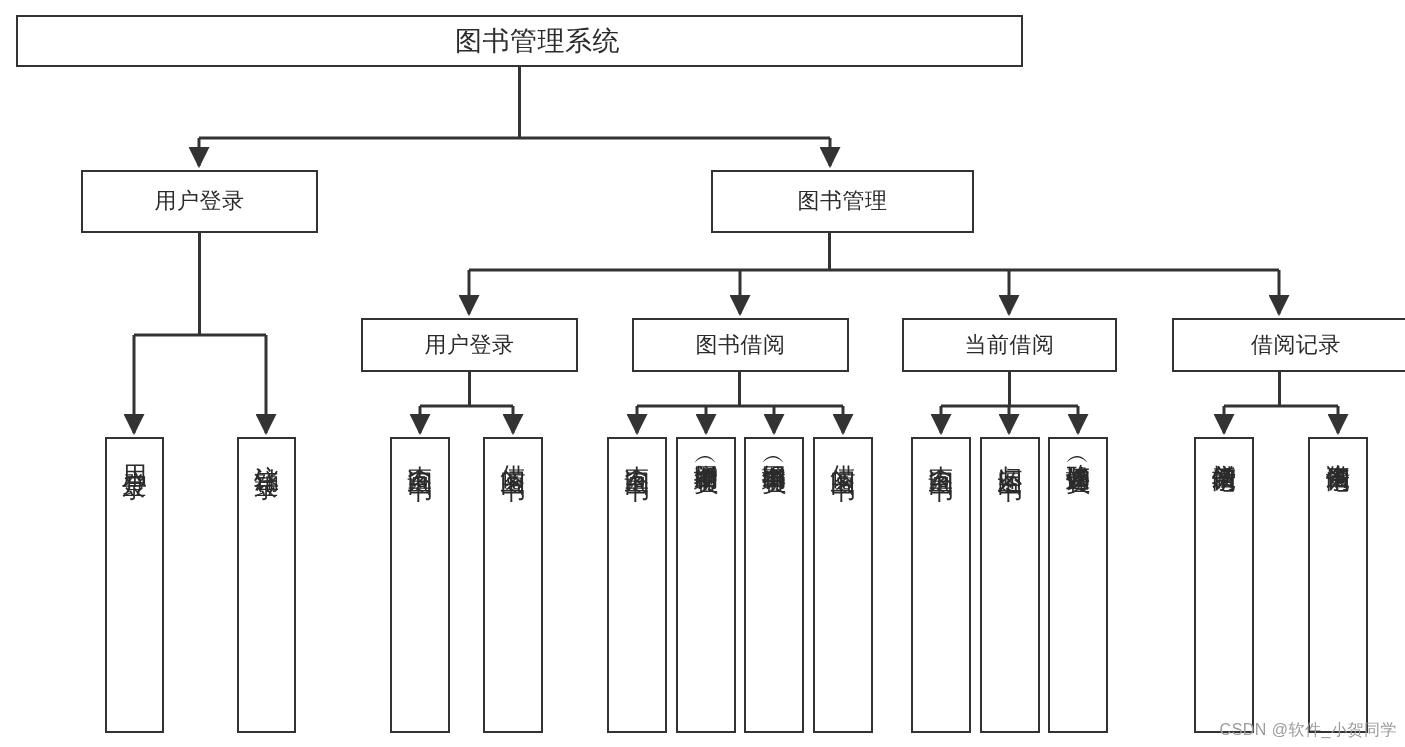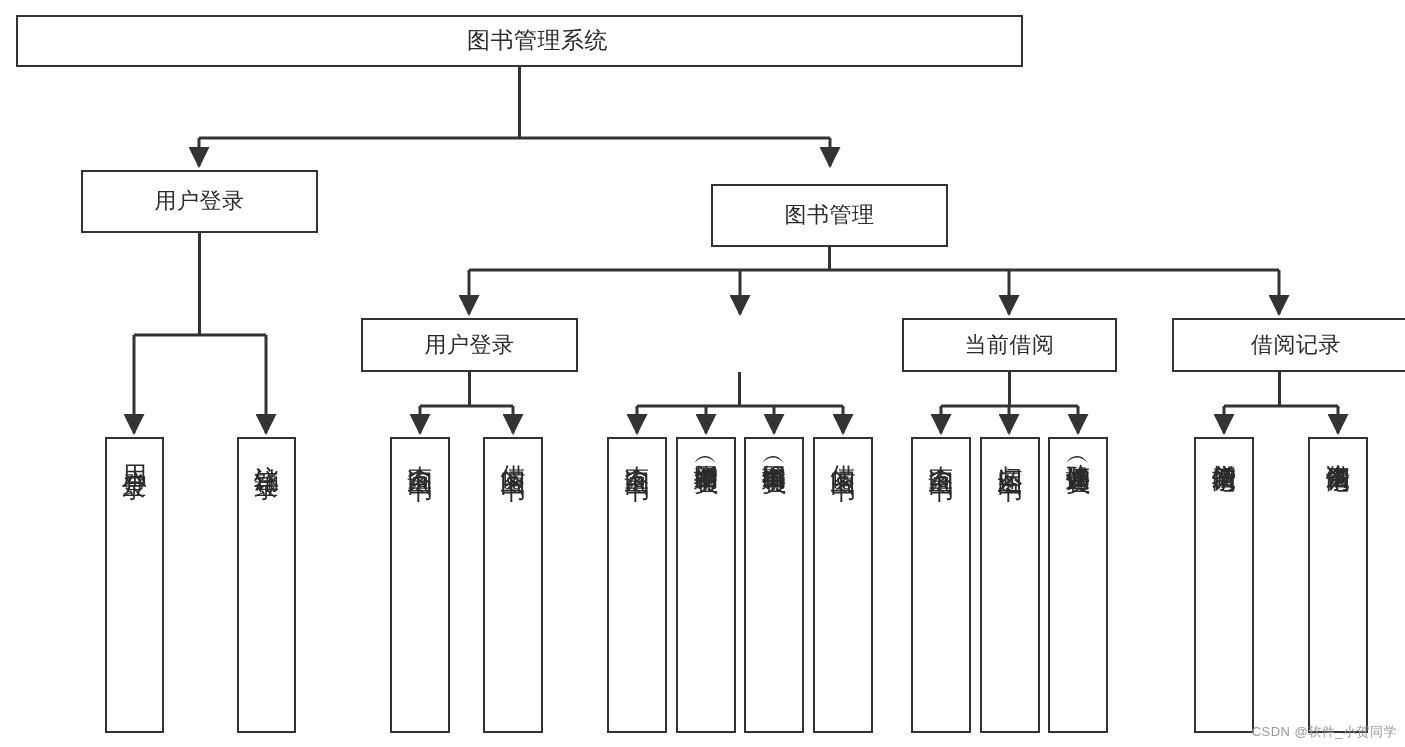--- a/index.html
+++ b/index.html
@@ -39,21 +39,21 @@
     display: block;
     white-space: pre;
     line-height: 1.12;
     letter-spacing: 0.5px;
   }
   .node.horizontal .node-label {
     font-size: 22px;
     text-align: center;
   }
   .node.root .node-label {
-    font-size: 23px;
+    font-size: 27px;
     margin-left: 36px;
   }
   .node.vertical {
     align-items: flex-start;
     justify-content: center;
     padding-top: 6px;
   }
   .node.vertical .node-label {
     writing-mode: vertical-rl;
     text-orientation: upright;
@@ -64,21 +64,21 @@
     white-space: pre;
   }
   .node.vertical.tall-text .node-label {
     font-size: 24px;
     letter-spacing: 1px;
   }
   #watermark {
     position: absolute;
     right: 8px;
     bottom: 6px;
-    font-size: 13px;
+    font-size: 16px;
     color: #9b9b9b;
     white-space: nowrap;
     letter-spacing: 0.5px;
   }
 </style>
 </head>
 <body>
 
 <div id="diagram-canvas">
 
@@ -134,27 +134,30 @@
     </g>
   </svg>
 
   <div class="node horizontal root" style="left:16px; top:15px; width:1007px; height:52px;">
     <span class="node-label">图书管理系统</span>
   </div>
 
   <div class="node horizontal" style="left:81px; top:170px; width:237px; height:63px;">
     <span class="node-label">用户登录</span>
   </div>
-  <div class="node horizontal" style="left:711px; top:184px; width:237px; height:63px;font-family:Liberation Serif, serif;">
+  <div class="node horizontal" style="left:711px; top:170px; width:263px; height:63px;font-family:Liberation Serif, serif;">
     <span class="node-label">图书管理</span>
   </div>
 
   <div class="node horizontal" style="left:361px; top:318px; width:217px; height:54px;">
     <span class="node-label">用户登录</span>
   </div>
+  <div class="node horizontal" style="left:632px; top:318px; width:217px; height:54px;">
+    <span class="node-label">图书借阅</span>
+  </div>
   <div class="node horizontal" style="left:902px; top:318px; width:215px; height:54px;">
     <span class="node-label">当前借阅</span>
   </div>
   <div class="node horizontal" style="left:1172px; top:318px; width:248px; height:54px;">
     <span class="node-label">借阅记录</span>
   </div>
 
   <div class="node vertical" style="left:105px; top:437px; width:59px; height:296px;">
     <span class="node-label">用户登录</span>
   </div>

